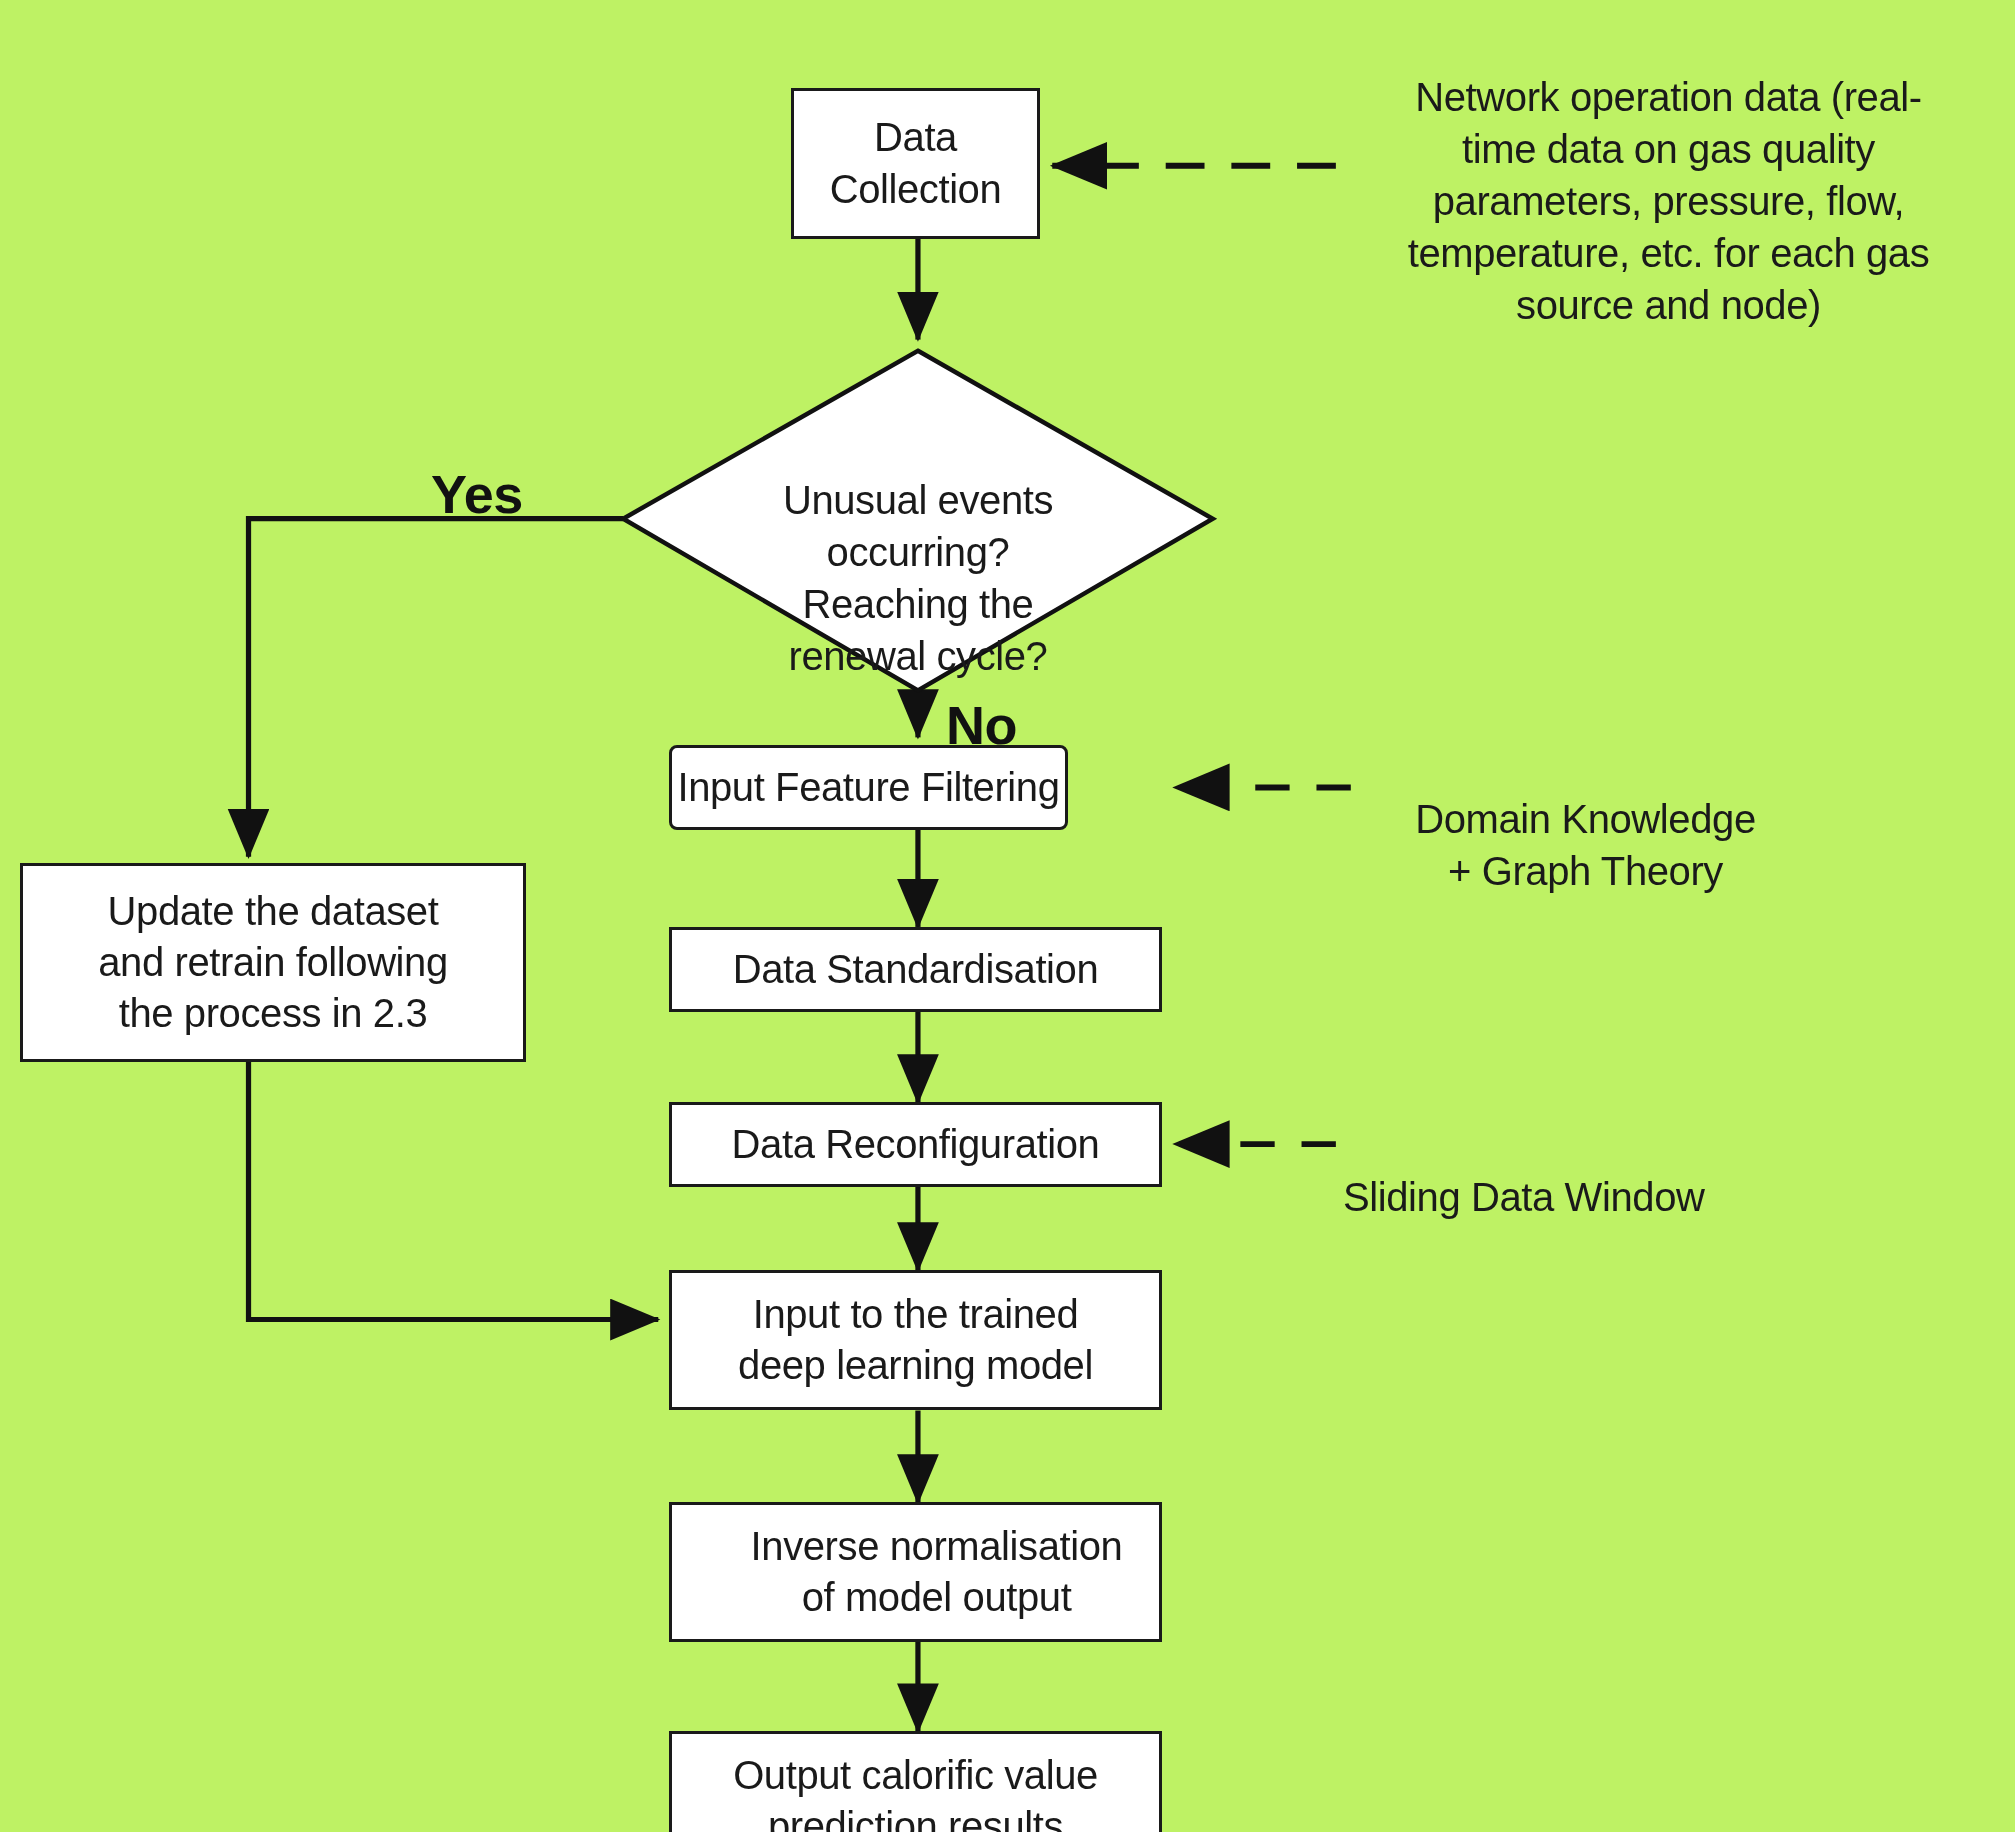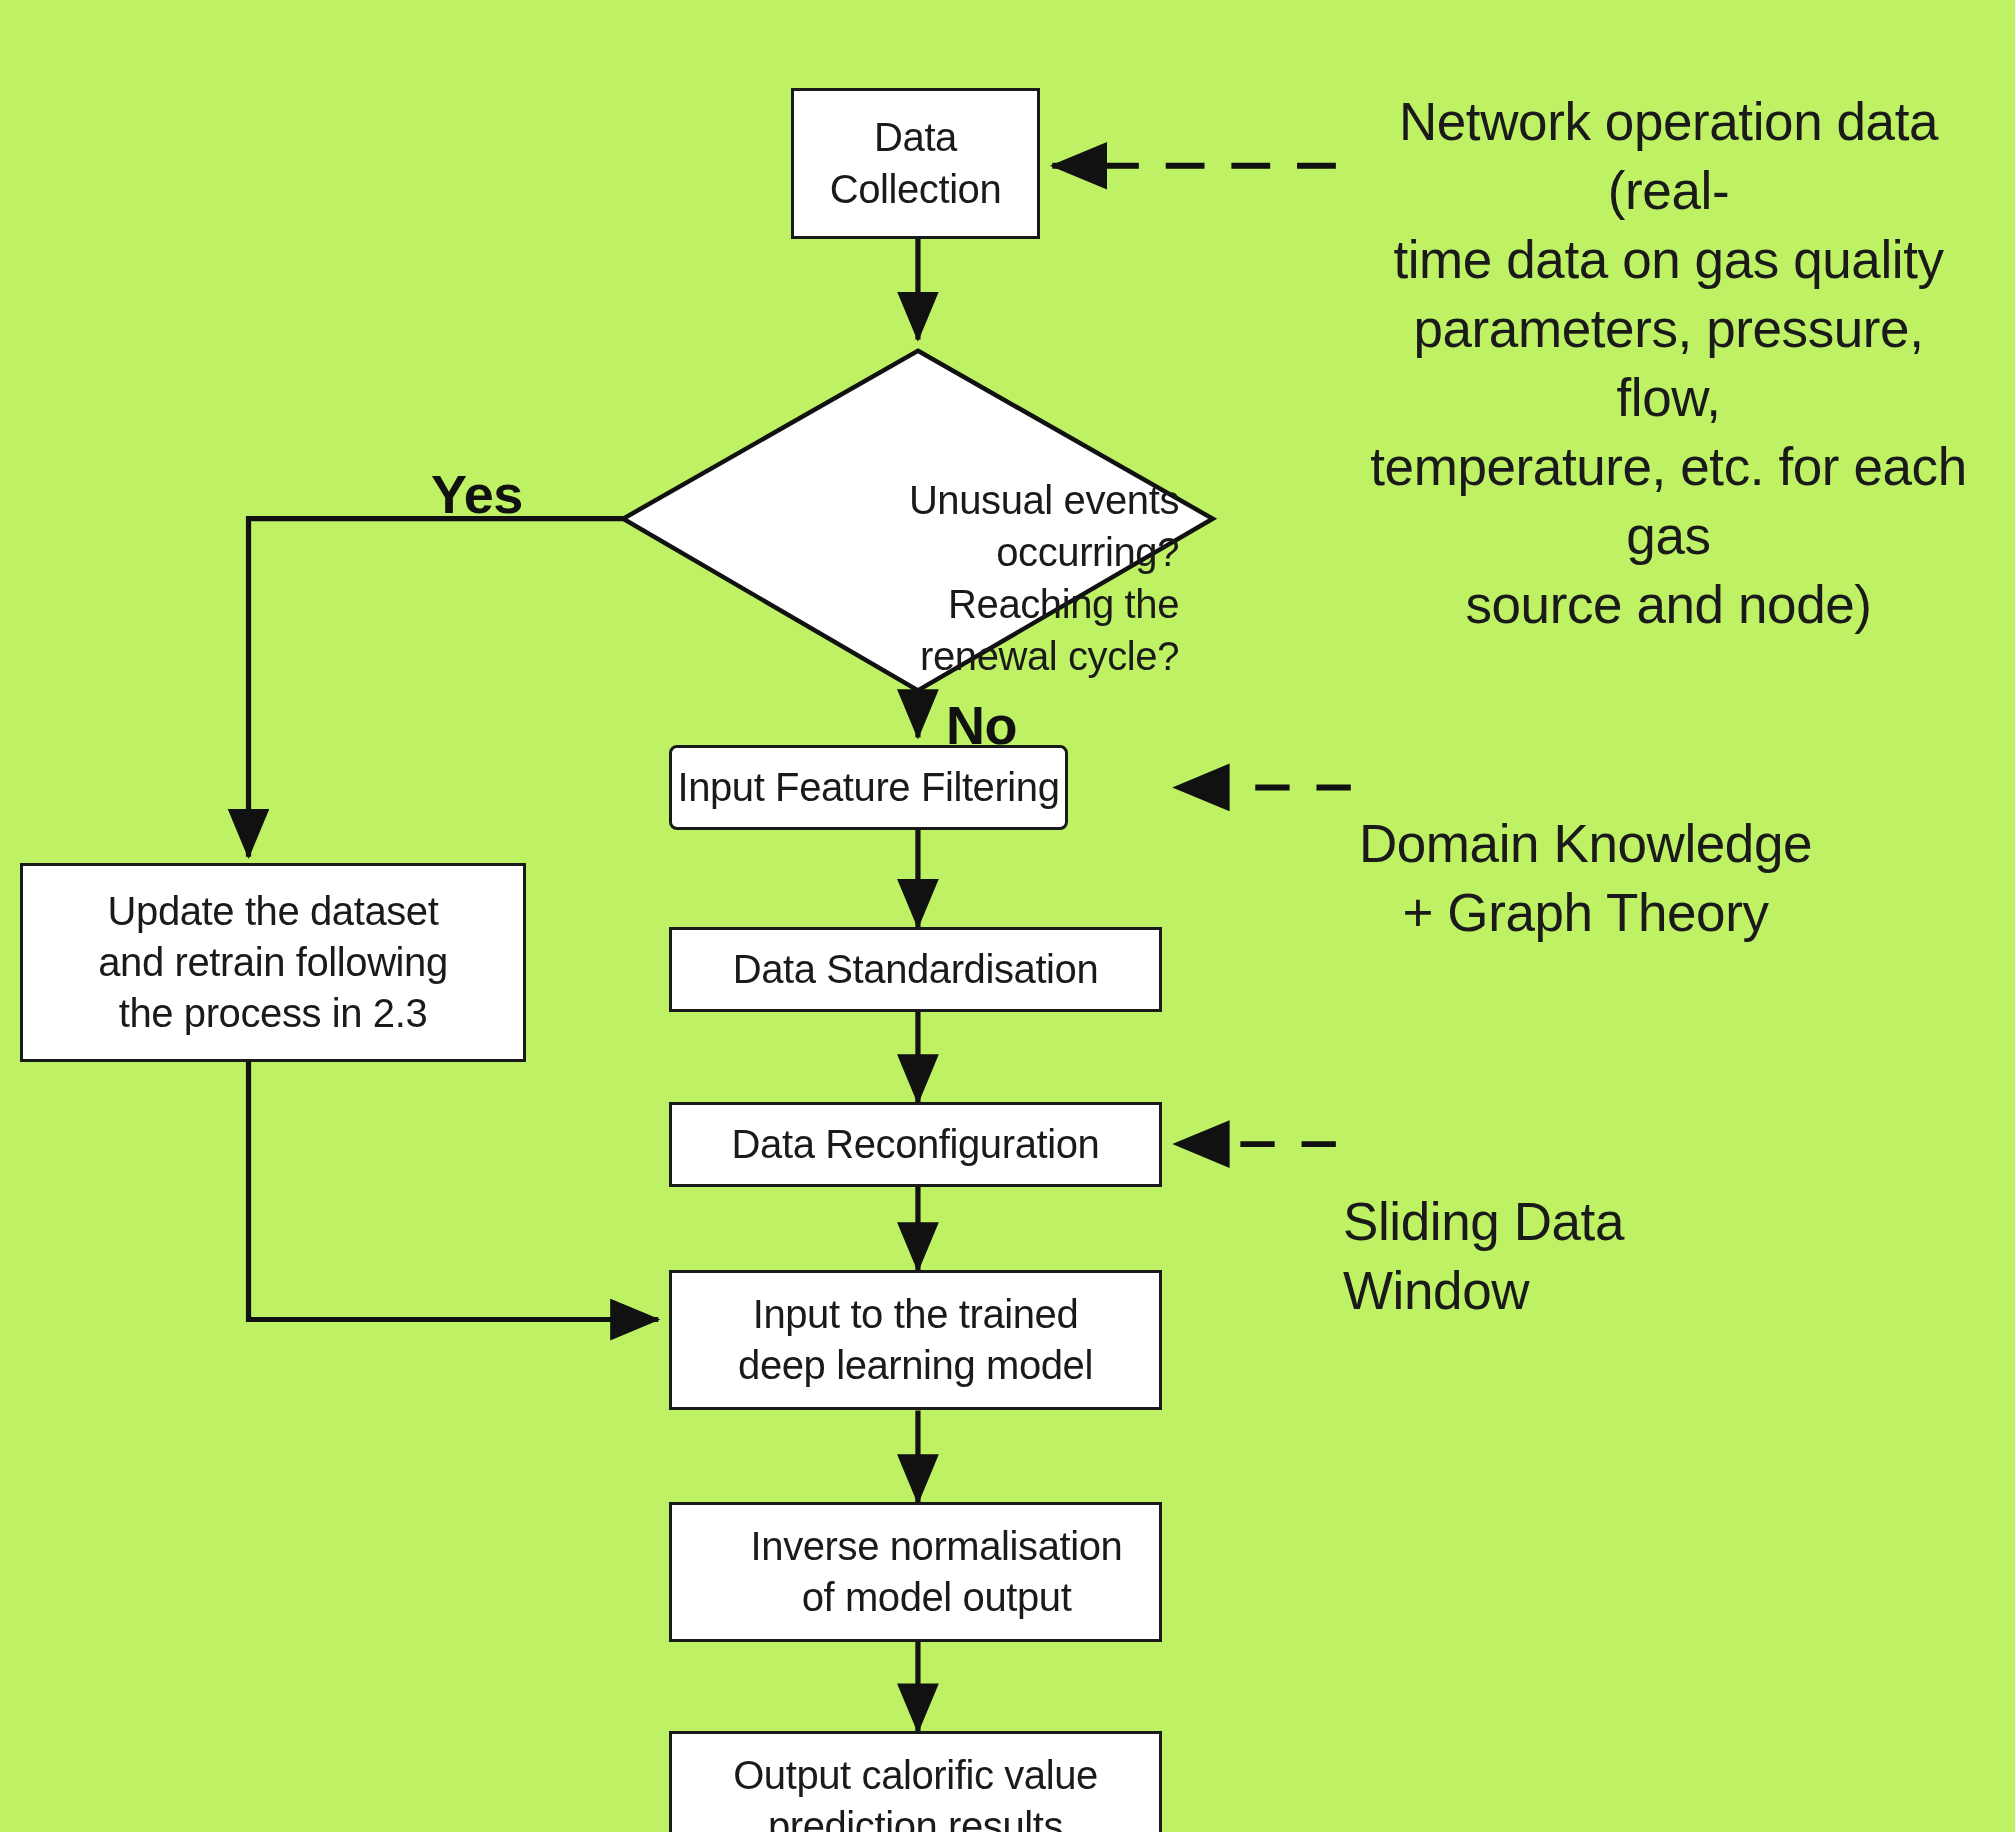--- a/index.html
+++ b/index.html
@@ -26,21 +26,21 @@
     text-align: center;
     color: #1a1a1a;
     font-size: 40px;
     line-height: 1.28;
     letter-spacing: -0.4px;
     white-space: pre-line;
   }
   .note {
     position: absolute;
     color: #1a1a1a;
-    font-size: 53px;
+    font-size: 40px;
     line-height: 1.30;
     text-align: center;
     white-space: pre-line;
     letter-spacing: -0.4px;
   }
   .branch-label {
     position: absolute;
     color: #111111;
     font-size: 54px;
     font-weight: bold;
@@ -50,21 +50,21 @@
   svg.edges {
     position: absolute;
     left: 0;
     top: 0;
     width: 2015px;
     height: 1833px;
     pointer-events: none;
   }
   .diamond-text {
     position: absolute;
-    text-align: right;
+    text-align: center;
     color: #1a1a1a;
     font-size: 40px;
     line-height: 1.30;
     white-space: pre-line;
     letter-spacing: -0.4px;
   }
 </style>
 </head>
 <body>
 

